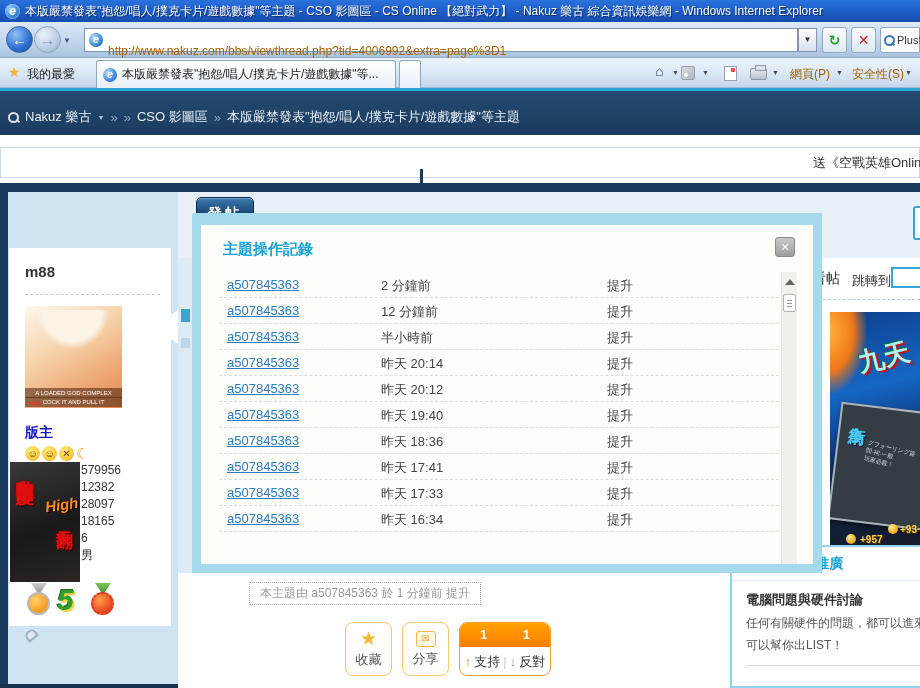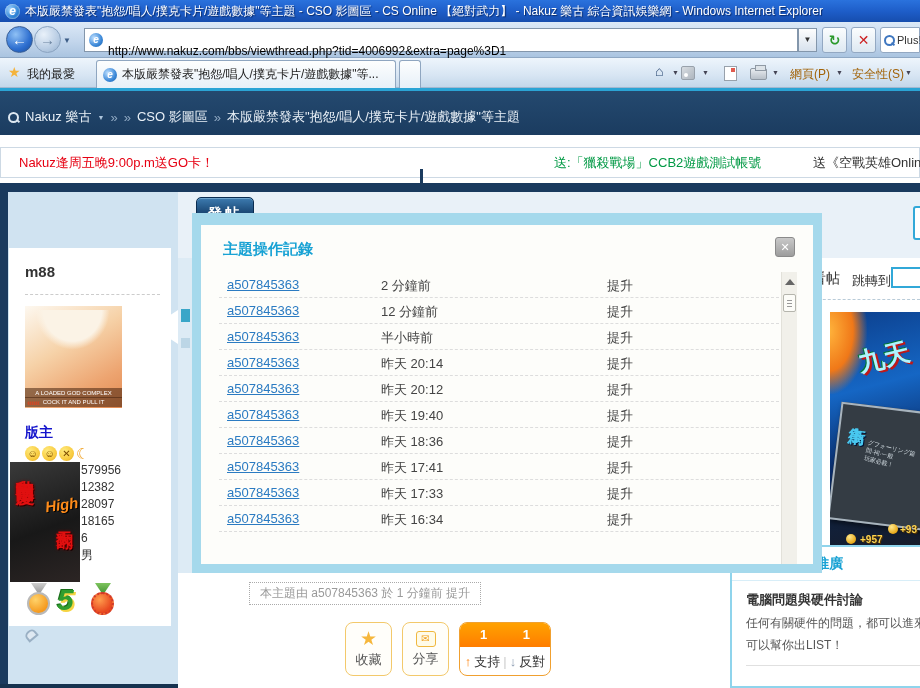--- a/index.html
+++ b/index.html
@@ -24,21 +24,21 @@
   .navbtn { top:26px; width:27px; height:27px; border-radius:50%; text-align:center;
     line-height:25px; font-size:15px; font-weight:bold; color:#fff; }
   .navbtn.back { left:6px; background:radial-gradient(circle at 35% 30%,#8fc1f5,#2e6fd0 60%,#174b9b); border:1px solid #3a5f96; }
   .navbtn.fwd  { left:34px; background:radial-gradient(circle at 35% 30%,#e9f1fa,#b9cde4 60%,#93afcd); color:#6c84a0; border:1px solid #8aa3c0; }
   .nav-chevron { left:63px; top:36px; font-size:8px; color:#3b5c86; }
   .urlfield { left:84px; top:28px; width:714px; height:24px; background:#fff;
     border:1px solid #8396ab; display:flex; align-items:center; padding:0 4px; }
   .urlfield .pgicon { width:14px; height:14px; border-radius:50%;
     background:radial-gradient(circle at 35% 35%,#bfe0ff,#3b88d8 60%,#1a5fa8);
     color:#fff; font-size:10px; font-style:italic; font-weight:bold; text-align:center; line-height:13px; margin-right:5px; flex:0 0 auto;}
-  .urlfield .urltext { font-size:12px; color:#000000; white-space:nowrap; overflow:hidden; flex:1;margin-top:21px; }
+  .urlfield .urltext { font-size:12px; color:#a16207; white-space:nowrap; overflow:hidden; flex:1;margin-top:21px; }
   .url-drop { left:798px; top:28px; width:19px; height:24px; background:linear-gradient(180deg,#fdfdfd,#d8e2ee);
     border:1px solid #8396ab; font-size:8px; color:#333; text-align:center; line-height:22px; }
   .sqbtn { top:27px; width:25px; height:26px; border:1px solid #93a8c2; border-radius:3px;
     background:linear-gradient(180deg,#fbfdfe,#dde8f2); text-align:center; line-height:24px; font-size:14px; font-weight:bold; }
   .sqbtn.refresh { left:822px; color:#2c9a2c; }
   .sqbtn.stop { left:851px; color:#cc2222; }
   .searchbox { left:880px; top:27px; width:40px; height:26px; background:#fff;
     border:1px solid #93a8c2; border-radius:3px 0 0 3px; display:flex; align-items:center; padding:0 3px; }
   .mag { width:10px; height:10px; position:relative; flex:0 0 auto; margin-right:3px;}
   .mag::before { content:""; position:absolute; left:0; top:0; width:7px; height:7px;
@@ -295,22 +295,20 @@
     <span class="crumb-sep">»</span>
     <span class="crumb-link">CSO 影圖區</span>
     <span class="crumb-sep">»</span>
     <span class="crumb-link">本版嚴禁發表"抱怨/唱人/撲克卡片/遊戲數據"等主題</span>
   </div>
 </div>
 
 <div class="abs white-gap"></div>
 
 <div class="abs announce">
-  <span class="ann-item ann-0">Nakuz逢周五晚9:00p.m送GO卡！</span>
-  <span class="ann-item ann-2">送:「獵殺戰場」CCB2遊戲測試帳號</span>
   <span class="ann-item ann-3">送《空戰英雄Online》封測</span>
 </div>
 <div class="abs white-gap2"></div>
 <div class="abs vdivider"></div>
 <div class="abs navy-divider"></div>
 <div class="abs left-strip"></div>
 
 <div class="abs main-bg"></div>
 <div class="abs main-topstrip"></div>
 <div class="abs gutter"></div>

